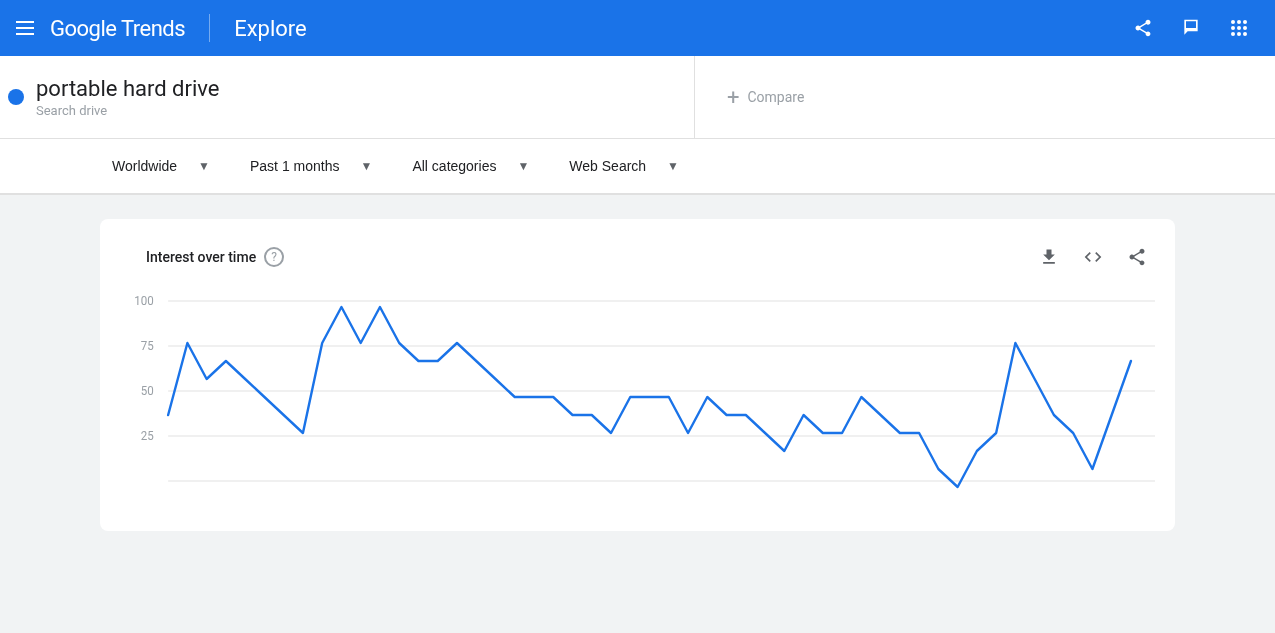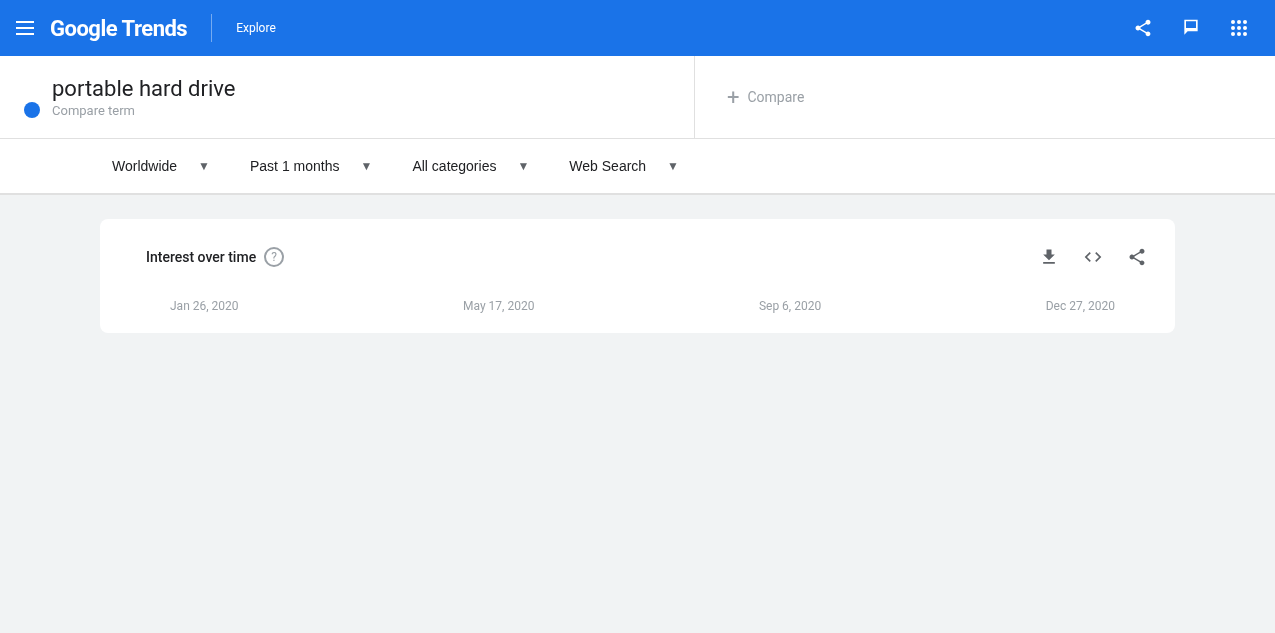--- a/index.html
+++ b/index.html
@@ -7,45 +7,45 @@
 
     
     .header {
       background: #1a73e8;
       height: 56px;
       display: flex;
       align-items: center;
       padding: 0 16px;
       gap: 16px;
     }
-    .header-logo { color: white; font-size: 22px; font-weight: 700; letter-spacing: -0.5px; }
+    .header-logo { color: white; font-size: 22px; font-weight: 400; letter-spacing: -0.5px; }
     .header-divider { width: 1px; height: 28px; background: rgba(255,255,255,0.4); margin: 0 8px; }
-    .header-explore { color: white; font-size: 12px; font-weight: 400; }
+    .header-explore { color: white; font-size: 22px; font-weight: 400; }
     .header-spacer { flex: 1; }
     .header-icons { display: flex; align-items: center; gap: 8px; }
     .header-icon-btn {
       width: 40px; height: 40px;
       border-radius: 50%;
       display: flex; align-items: center; justify-content: center;
       color: white; cursor: pointer; font-size: 18px;
       background: transparent;
       border: none;
     }
 
     
     .search-area {
       background: white;
       display: flex;
       border-bottom: 1px solid #e0e0e0;
     }
     .search-left {
       flex: 1;
-      padding: 20px 24px;
-      display: flex;
-      align-items: flex-end;
+      padding: 20px 8px;
+      display: flex;
+      align-items: center;
       gap: 12px;
       border-right: 1px solid #e0e0e0;
     }
     .search-dot {
       width: 16px; height: 16px;
       border-radius: 50%;
       background: #1a73e8;
       flex-shrink: 0;
     }
     .search-term-label {
@@ -234,21 +234,21 @@
       </div>
     </button>
   </div>
 </header>
 
 <div class="search-area">
   <div class="search-left">
     <div class="search-dot"></div>
     <div>
       <div class="search-term-label">portable hard drive</div>
-      <div class="search-type">Compare term</div>
+      <div class="search-type">Search drive</div>
     </div>
   </div>
   <div class="search-right">
     <span class="compare-plus">+</span>
     <span class="compare-text">Compare</span>
   </div>
 </div>
 
 <div class="filter-bar">
   <button class="filter-btn">
@@ -290,21 +290,84 @@
           </svg>
         </button>
         <button class="chart-action-btn" title="Share">
           <svg width="20" height="20" viewBox="0 0 24 24" fill="#5f6368">
             <path d="M18 16.08c-.76 0-1.44.3-1.96.77L8.91 12.7c.05-.23.09-.46.09-.7s-.04-.47-.09-.7l7.05-4.11c.54.5 1.25.81 2.04.81 1.66 0 3-1.34 3-3s-1.34-3-3-3-3 1.34-3 3c0 .24.04.47.09.7L8.04 9.81C7.5 9.31 6.79 9 6 9c-1.66 0-3 1.34-3 3s1.34 3 3 3c.79 0 1.5-.31 2.04-.81l7.12 4.16c-.05.21-.08.43-.08.65 0 1.61 1.31 2.92 2.92 2.92 1.61 0 2.92-1.31 2.92-2.92s-1.31-2.92-2.92-2.92z"></path>
           </svg>
         </button>
       </div>
     </div>
 
-
-    <div class="x-axis-labels">
-      <span class="x-label">Jan 26, 2020</span>
-      <span class="x-label">May 17, 2020</span>
-      <span class="x-label">Sep 6, 2020</span>
-      <span class="x-label">Dec 27, 2020</span>
+    <div class="chart-container">
+      <svg class="chart-svg" viewBox="0 0 1075 220" preserveAspectRatio="none">
+
+        <line x1="50" y1="10" x2="1075" y2="10" stroke="#e0e0e0" stroke-width="1"></line>
+        <line x1="50" y1="55" x2="1075" y2="55" stroke="#e0e0e0" stroke-width="1"></line>
+        <line x1="50" y1="100" x2="1075" y2="100" stroke="#e0e0e0" stroke-width="1"></line>
+        <line x1="50" y1="145" x2="1075" y2="145" stroke="#e0e0e0" stroke-width="1"></line>
+        <line x1="50" y1="190" x2="1075" y2="190" stroke="#e0e0e0" stroke-width="1"></line>
+
+        <text x="35" y="14" text-anchor="end" font-size="12" fill="#9aa0a6">100</text>
+        <text x="35" y="59" text-anchor="end" font-size="12" fill="#9aa0a6">75</text>
+        <text x="35" y="104" text-anchor="end" font-size="12" fill="#9aa0a6">50</text>
+        <text x="35" y="149" text-anchor="end" font-size="12" fill="#9aa0a6">25</text>
+
+        <polyline fill="none" stroke="#1a73e8" stroke-width="2.5" stroke-linejoin="round" stroke-linecap="round" points="
+            50,124
+            70,52
+            90,88
+            110,70
+            130,88
+            150,106
+            170,124
+            190,142
+            210,52
+            230,16
+            250,52
+            270,16
+            290,52
+            310,70
+            330,70
+            350,52
+            370,70
+            390,88
+            410,106
+            430,106
+            450,106
+            470,124
+            490,124
+            510,142
+            530,106
+            550,106
+            570,106
+            590,142
+            610,106
+            630,124
+            650,124
+            670,142
+            690,160
+            710,124
+            730,142
+            750,142
+            770,106
+            790,124
+            810,142
+            830,142
+            850,178
+            870,196
+            890,160
+            910,142
+            930,52
+            950,88
+            970,124
+            990,142
+            1010,178
+            1030,124
+            1050,70
+          "></polyline>
+      </svg>
     </div>
+
   </div>
 </div>
 
 </body></html>

